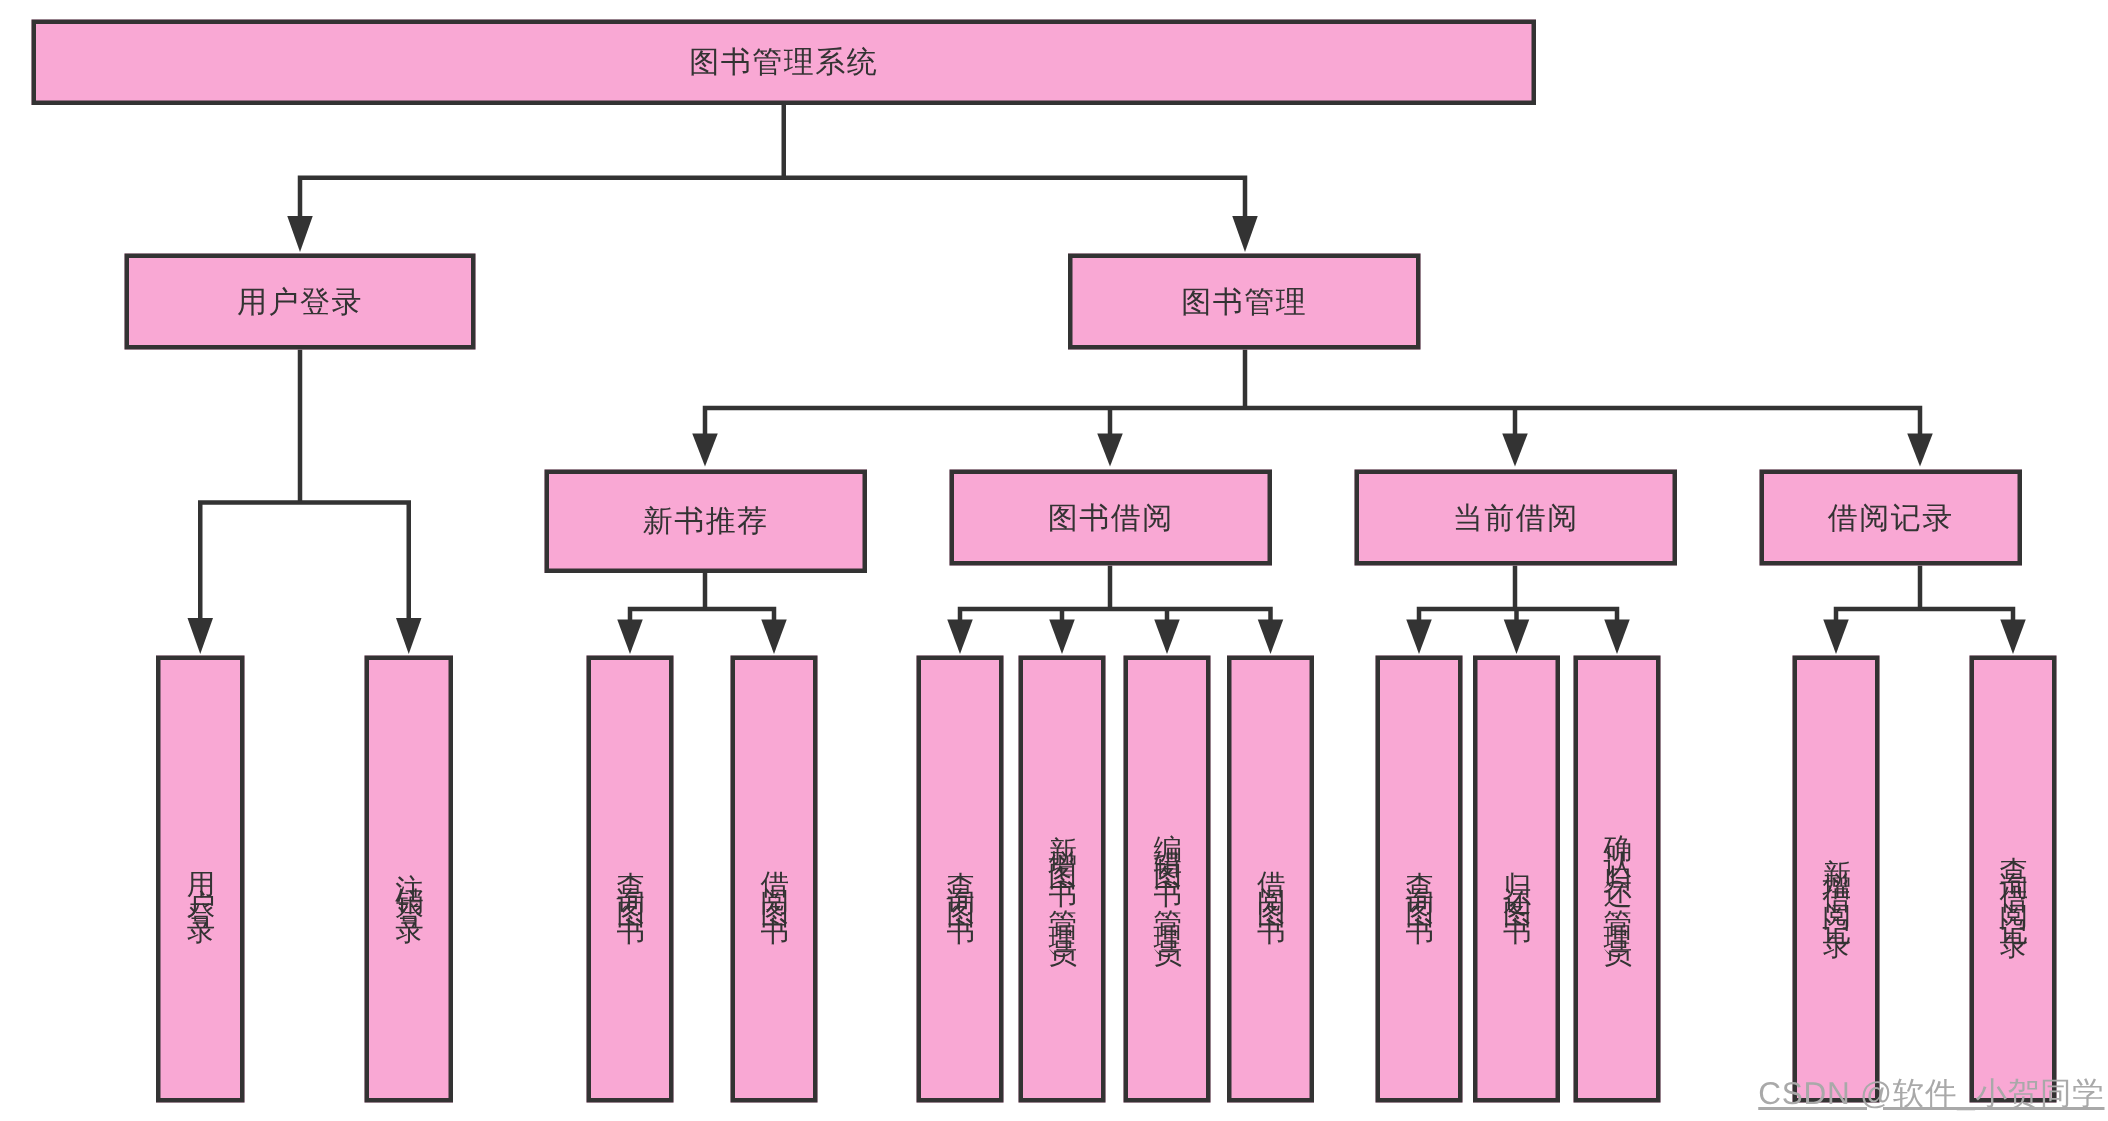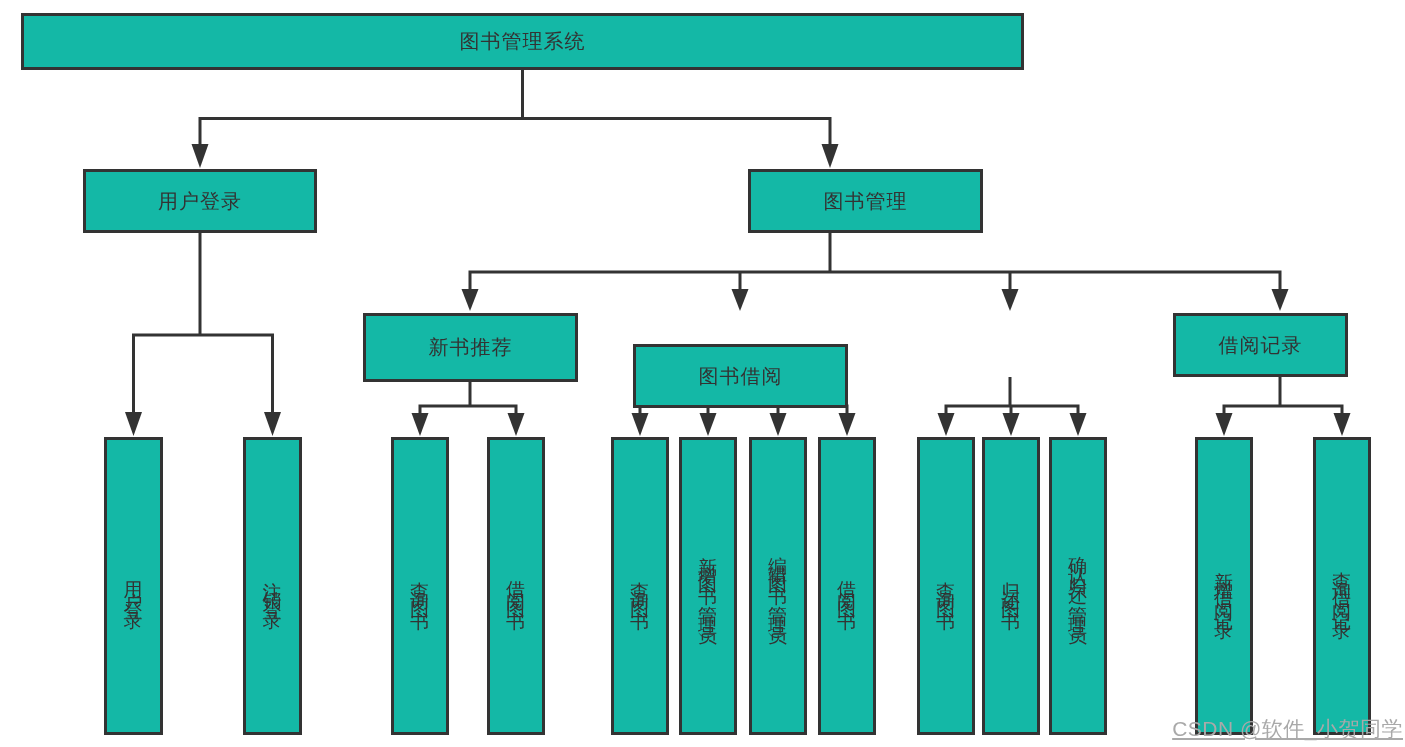--- a/index.html
+++ b/index.html
@@ -17,21 +17,21 @@
     background:var(--background);
     overflow:hidden;
   }
   .connectors{position:absolute;left:0;top:0;z-index:0;}
   .connectors .ln{stroke:var(--line);stroke-width:3;fill:none;stroke-linecap:butt;stroke-linejoin:miter;}
   .connectors .tri{fill:var(--line);stroke:none;}
   .box{
     position:absolute;
     box-sizing:border-box;
     border:3px solid var(--box-border);
-    background:#14b8a6;
+    background:#f9a8d4;
     display:flex;
     align-items:center;
     justify-content:center;
     z-index:1;
   }
   .hbox{font-size:20px;letter-spacing:1px;}
   .vbox span{
     writing-mode:vertical-rl;
     text-orientation:mixed;
     font-size:19px;
@@ -104,29 +104,32 @@
     <polygon class="tri" points="1333.5,413 1350.5,413 1342,436"></polygon>
   </svg>
 
   <div class="box hbox" style="left:21px;top:13px;width:1003px;height:57px;">
     <span>图书管理系统</span>
   </div>
 
   <div class="box hbox" style="left:83px;top:169px;width:234px;height:64px;">
     <span>用户登录</span>
   </div>
-  <div class="box hbox" style="left:712px;top:169px;width:235px;height:64px;margin-left:36px;">
+  <div class="box hbox" style="left:712px;top:169px;width:235px;height:64px;">
     <span>图书管理</span>
   </div>
 
   <div class="box hbox" style="left:363px;top:313px;width:215px;height:69px;">
     <span>新书推荐</span>
   </div>
-  <div class="box hbox" style="left:633px;top:313px;width:215px;height:64px;margin-top:31px;">
+  <div class="box hbox" style="left:633px;top:313px;width:215px;height:64px;">
     <span>图书借阅</span>
+  </div>
+  <div class="box hbox" style="left:903px;top:313px;width:215px;height:64px;">
+    <span>当前借阅</span>
   </div>
   <div class="box hbox" style="left:1173px;top:313px;width:175px;height:64px;">
     <span>借阅记录</span>
   </div>
 
   <div class="box vbox" style="left:104px;top:437px;width:59px;height:298px;">
     <span>用户登录</span>
   </div>
   <div class="box vbox" style="left:243px;top:437px;width:59px;height:298px;">
     <span>注销登录</span>

